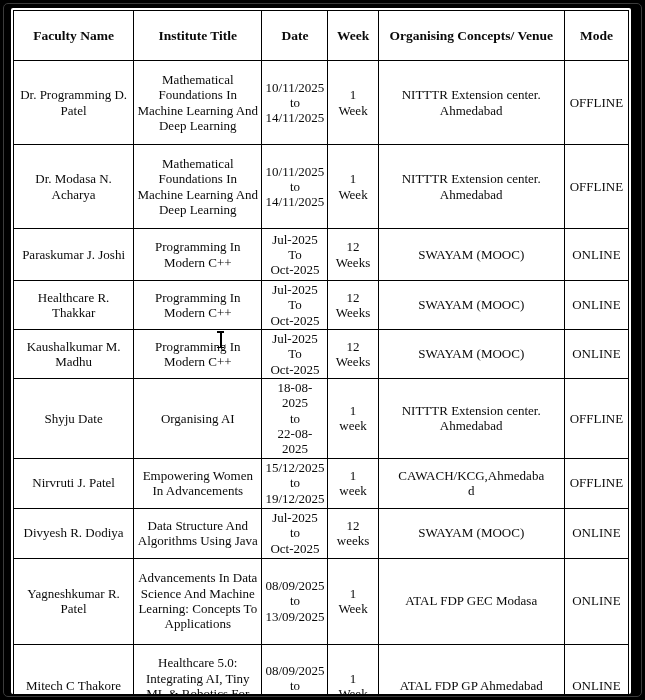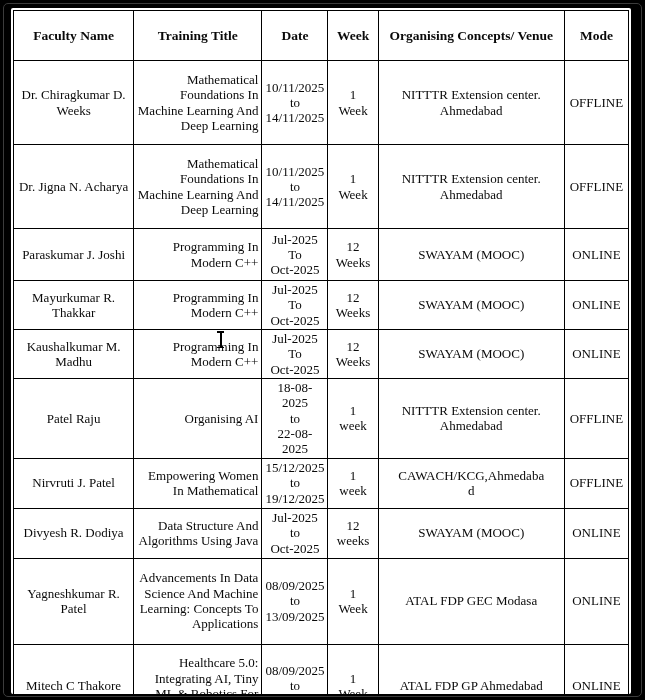--- a/index.html
+++ b/index.html
@@ -55,21 +55,21 @@
   tbody tr:nth-child(7){height:50px}
   tbody tr:nth-child(8){height:50px}
   tbody tr:nth-child(9){height:86px}
   tbody tr:nth-child(10){height:84px}
   col.col-faculty{width:120px}
   col.col-title{width:128px}
   col.col-date{width:66px}
   col.col-week{width:50px}
   col.col-venue{width:186px}
   col.col-mode{width:64px}
-  td.col-title{text-align:right;}
+  td.col-title{text-align:center;}
   td.col-date, td.col-week, td.col-venue{white-space:pre-line;}
   td.col-venue{overflow-wrap:break-word;}
   
   .ibeam{
     position:absolute;
     left:216px; top:331px;
     width:9px; height:17px;
     pointer-events:none;
   }
   .ibeam .stem{
@@ -93,41 +93,41 @@
         <col class="col-faculty">
         <col class="col-title">
         <col class="col-date">
         <col class="col-week">
         <col class="col-venue">
         <col class="col-mode">
       </colgroup>
     <thead>
       <tr>
           <th class="col-faculty">Faculty Name</th>
-          <th class="col-title">Training Title</th>
+          <th class="col-title">Institute Title</th>
           <th class="col-date">Date</th>
           <th class="col-week">Week</th>
           <th class="col-venue">Organising Concepts/ Venue</th>
           <th class="col-mode">Mode</th>
         </tr>
     </thead>
     <tbody>
         <tr>
-          <td class="col-faculty">Dr. Chiragkumar D. Weeks</td>
+          <td class="col-faculty">Dr. Programming D. Patel</td>
           <td class="col-title">Mathematical Foundations In Machine Learning And Deep Learning</td>
           <td class="col-date">10/11/2025
 to
 14/11/2025</td>
           <td class="col-week">1
 Week</td>
           <td class="col-venue">NITTTR Extension center. Ahmedabad</td>
           <td class="col-mode">OFFLINE</td>
         </tr>
         <tr>
-          <td class="col-faculty">Dr. Jigna N. Acharya</td>
+          <td class="col-faculty">Dr. Modasa N. Acharya</td>
           <td class="col-title">Mathematical Foundations In Machine Learning And Deep Learning</td>
           <td class="col-date">10/11/2025
 to
 14/11/2025</td>
           <td class="col-week">1
 Week</td>
           <td class="col-venue">NITTTR Extension center. Ahmedabad</td>
           <td class="col-mode">OFFLINE</td>
         </tr>
         <tr>
@@ -135,21 +135,21 @@
           <td class="col-title">Programming In Modern C++</td>
           <td class="col-date">Jul-2025
 To
 Oct-2025</td>
           <td class="col-week">12
 Weeks</td>
           <td class="col-venue">SWAYAM (MOOC)</td>
           <td class="col-mode">ONLINE</td>
         </tr>
         <tr>
-          <td class="col-faculty">Mayurkumar R. Thakkar</td>
+          <td class="col-faculty">Healthcare R. Thakkar</td>
           <td class="col-title">Programming In Modern C++</td>
           <td class="col-date">Jul-2025
 To
 Oct-2025</td>
           <td class="col-week">12
 Weeks</td>
           <td class="col-venue">SWAYAM (MOOC)</td>
           <td class="col-mode">ONLINE</td>
         </tr>
         <tr>
@@ -157,33 +157,33 @@
           <td class="col-title">Programming In Modern C++</td>
           <td class="col-date">Jul-2025
 To
 Oct-2025</td>
           <td class="col-week">12
 Weeks</td>
           <td class="col-venue">SWAYAM (MOOC)</td>
           <td class="col-mode">ONLINE</td>
         </tr>
         <tr>
-          <td class="col-faculty">Patel Raju</td>
+          <td class="col-faculty">Shyju Date</td>
           <td class="col-title">Organising AI</td>
           <td class="col-date">18-08-2025
 to
 22-08-2025</td>
           <td class="col-week">1
 week</td>
           <td class="col-venue">NITTTR Extension center. Ahmedabad</td>
           <td class="col-mode">OFFLINE</td>
         </tr>
         <tr>
           <td class="col-faculty">Nirvruti J. Patel</td>
-          <td class="col-title">Empowering Women In Mathematical</td>
+          <td class="col-title">Empowering Women In Advancements</td>
           <td class="col-date">15/12/2025
 to
 19/12/2025</td>
           <td class="col-week">1
 week</td>
           <td class="col-venue">CAWACH/KCG,Ahmedaba
 d</td>
           <td class="col-mode">OFFLINE</td>
         </tr>
         <tr>

